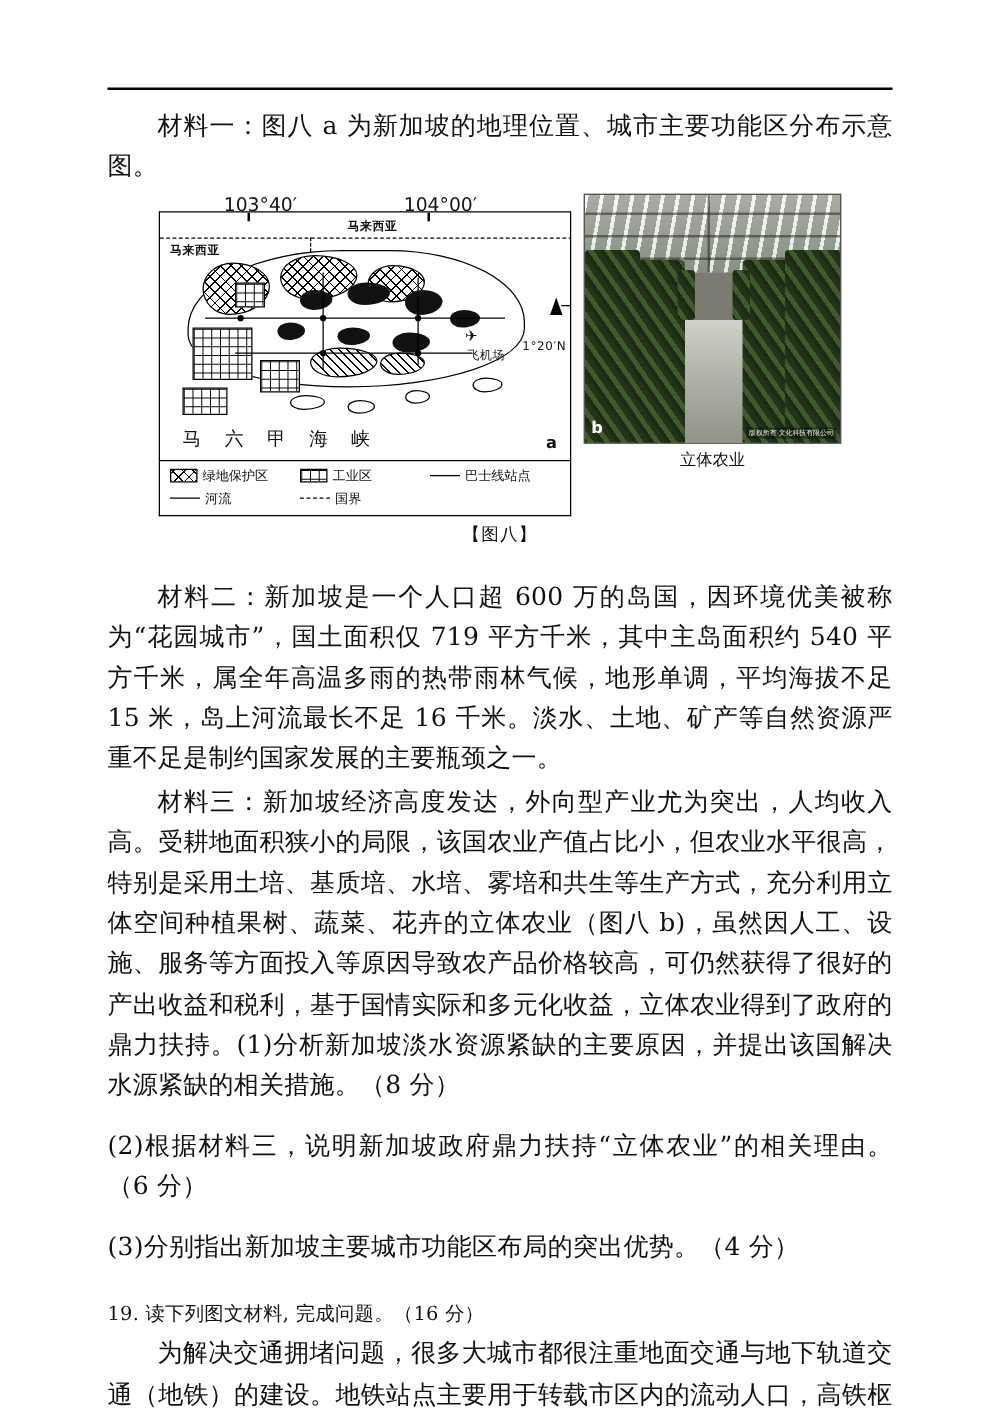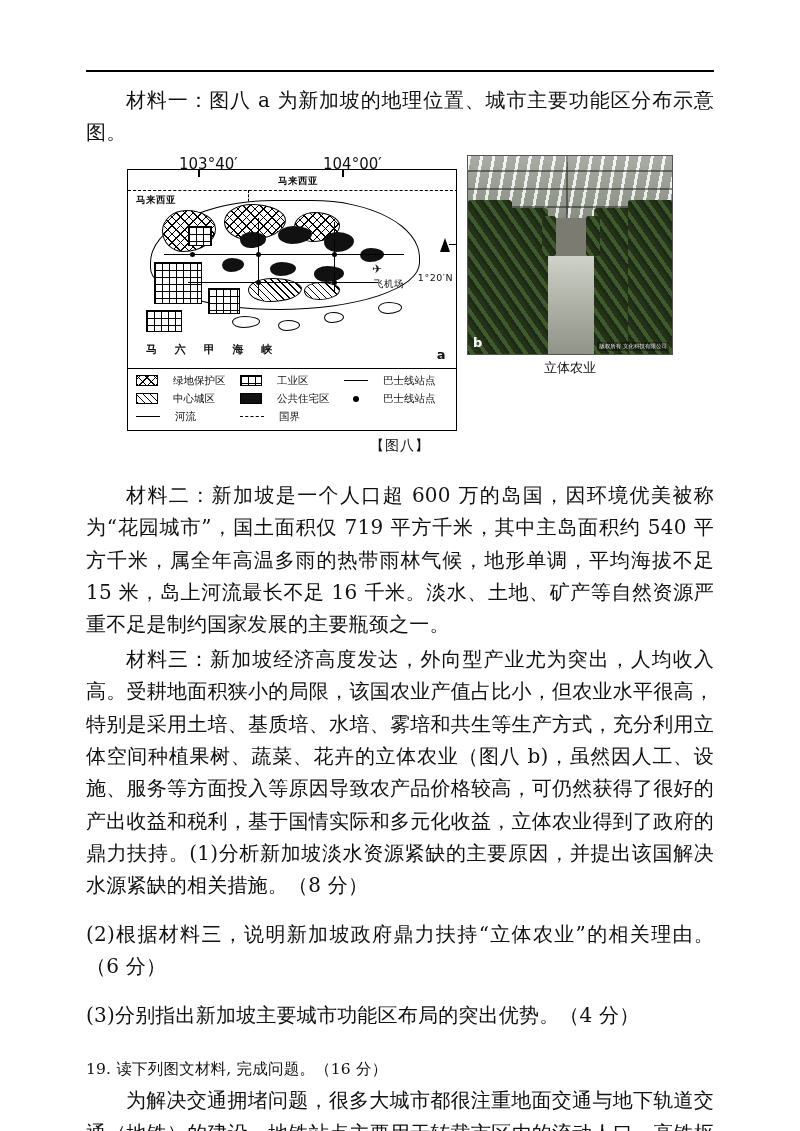--- a/index.html
+++ b/index.html
@@ -76,23 +76,23 @@
   .map-label {
     position: absolute;
     font-size: 9.5px;
     font-family: "DejaVu Sans", "Liberation Sans", sans-serif;
     white-space: nowrap;
     letter-spacing: 0.5px;
   }
   .bold-label { font-weight: bold; }
   .strait-label {
     position: absolute;
-    font-size: 11px;
+    font-size: 15px;
     letter-spacing: 7px;
-    font-weight: bold;
+    font-weight: normal;
     font-family: "DejaVu Serif", "Liberation Serif", serif;
   }
   
   .land {
     position: absolute;
     background: #fff;
     border: 1.2px solid #000;
   }
   .patt-grid {
     background-image:
@@ -152,21 +152,21 @@
     font-family: "DejaVu Sans", "Liberation Sans", sans-serif;
   }
   .legend-row {
     display: flex;
     align-items: center;
     margin-bottom: 4px;
   }
   .legend-item {
     display: flex;
     align-items: center;
-    gap: 15px;
+    gap: 4px;
     width: 110px;
   }
   .swatch {
     width: 22px; height: 11px;
     border: 1px solid #000;
     box-sizing: border-box;
     flex: none;
   }
   .swatch-line {
     width: 24px; height: 0;
@@ -345,36 +345,20 @@
             <div class="legend-item">
               <span class="swatch patt-cross"></span>
               <span>绿地保护区</span>
             </div>
             <div class="legend-item">
               <span class="swatch patt-grid"></span>
               <span>工业区</span>
             </div>
             <div class="legend-item">
               <span class="swatch-line"></span>
-              <span>巴士线站点</span>
-            </div>
-          </div>
-          <div class="legend-row">
-            <div class="legend-item">
-              <span class="swatch patt-diag"></span>
-              <span>中心城区</span>
-            </div>
-            <div class="legend-item">
-              <span class="swatch patt-dark"></span>
-              <span>公共住宅区</span>
-            </div>
-            <div class="legend-item">
-              <span class="swatch-dot">
-                  <i></i>
-                </span>
               <span>巴士线站点</span>
             </div>
           </div>
           <div class="legend-row" style="margin-bottom:0;">
             <div class="legend-item">
               <span class="swatch-line" style="border-top-width:1px;"></span>
               <span>河流</span>
             </div>
             <div class="legend-item">
               <span class="swatch-line-dash"></span>

